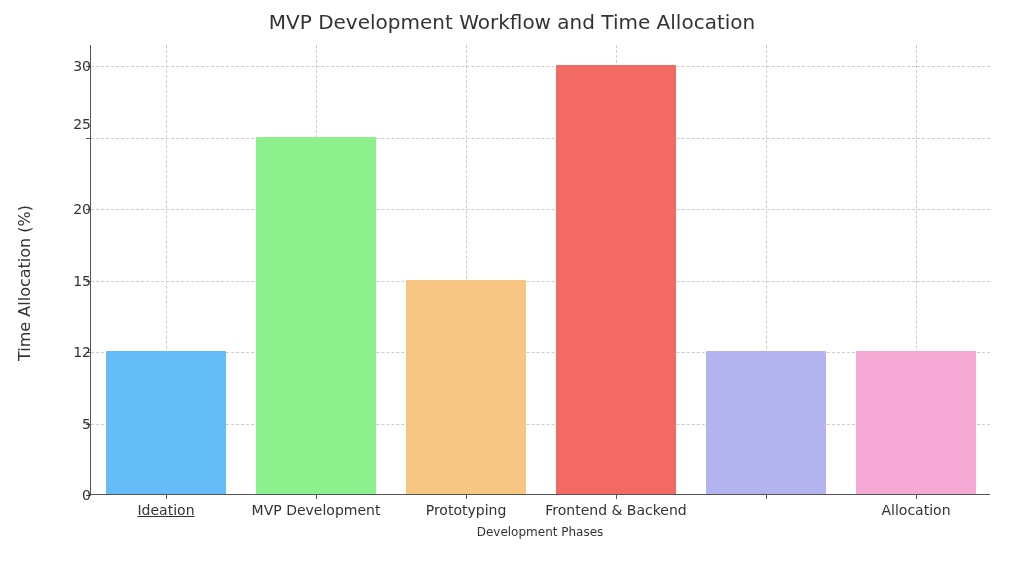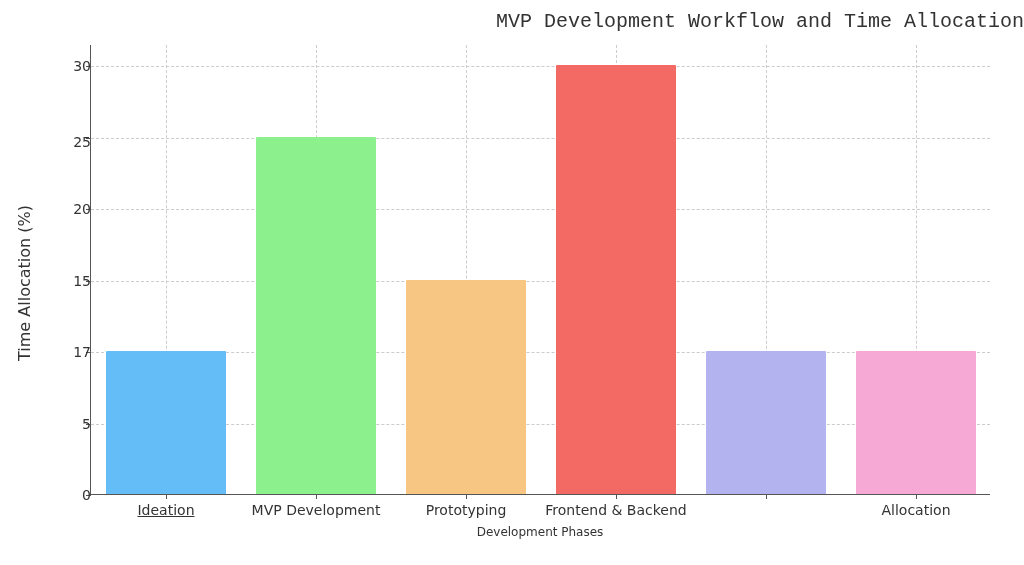--- a/index.html
+++ b/index.html
@@ -14,24 +14,23 @@
   .chart {
     position: relative;
     width: 1024px;
     height: 565px;
     box-sizing: border-box;
   }
   .title {
     position: absolute;
     left: 0; right: 0;
     top: 10px;
-    text-align: right;
+    text-align: center;
     font-size: 20px;
     color: #333;
-    font-family: Liberation Mono, monospace;
   }
   .plot-area {
     position: absolute;
     left: 90px;
     top: 45px;
     width: 900px;   
     height: 450px;
     border-left: 1px solid #555;
     border-bottom: 1px solid #555;
     box-sizing: border-box;
@@ -115,30 +114,30 @@
   <div class="ylabel">Time Allocation (%)</div>
 
   <div class="plot-area" id="plot">
       <div class="ytick-mark" style="top: 450px;"></div>
       <div class="ytick-label" style="top: 450px;">0</div>
       <div class="gridline" style="top: 378.571px;"></div>
       <div class="ytick-mark" style="top: 378.571px;"></div>
       <div class="ytick-label" style="top: 378.571px;">5</div>
       <div class="gridline" style="top: 307.143px;"></div>
       <div class="ytick-mark" style="top: 307.143px;"></div>
-      <div class="ytick-label" style="top: 307.143px;">17</div>
+      <div class="ytick-label" style="top: 307.143px;">12</div>
       <div class="gridline" style="top: 235.714px;"></div>
       <div class="ytick-mark" style="top: 235.714px;"></div>
       <div class="ytick-label" style="top: 235.714px;">15</div>
       <div class="gridline" style="top: 164.286px;"></div>
       <div class="ytick-mark" style="top: 164.286px;"></div>
       <div class="ytick-label" style="top: 164.286px; text-align: center;">20</div>
       <div class="gridline" style="top: 92.8571px;"></div>
       <div class="ytick-mark" style="top: 92.8571px;"></div>
-      <div class="ytick-label" style="top: 97px;">25</div>
+      <div class="ytick-label" style="top: 79px;">25</div>
       <div class="gridline" style="top: 21.4286px;"></div>
       <div class="ytick-mark" style="top: 21.4286px;"></div>
       <div class="ytick-label" style="top: 21.4286px;">30</div>
       <div class="vgridline" style="left: 75px;"></div>
       <div class="xtick-mark" style="left: 75px;"></div>
       <div class="xtick-label" style="left: 75px; text-decoration: underline;">Ideation</div>
       <div class="bar" style="left: 15px; width: 120px; height: 142.857px; background: rgb(101, 189, 247);"></div>
       <div class="vgridline" style="left: 225px;"></div>
       <div class="xtick-mark" style="left: 225px;"></div>
       <div class="xtick-label" style="left: 225px;">MVP Development</div>

